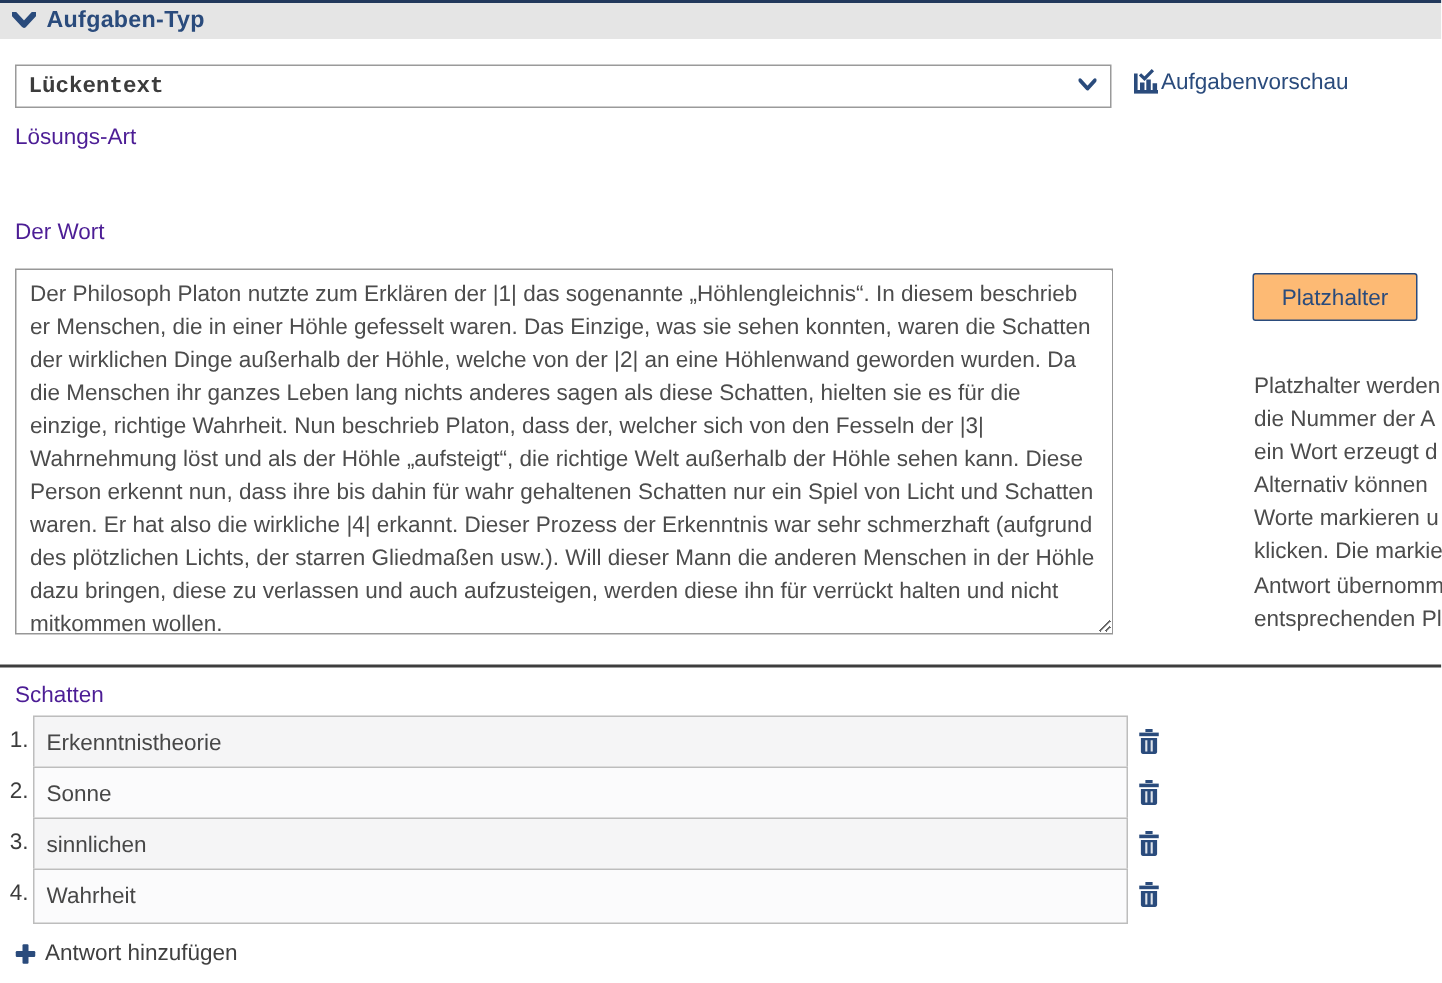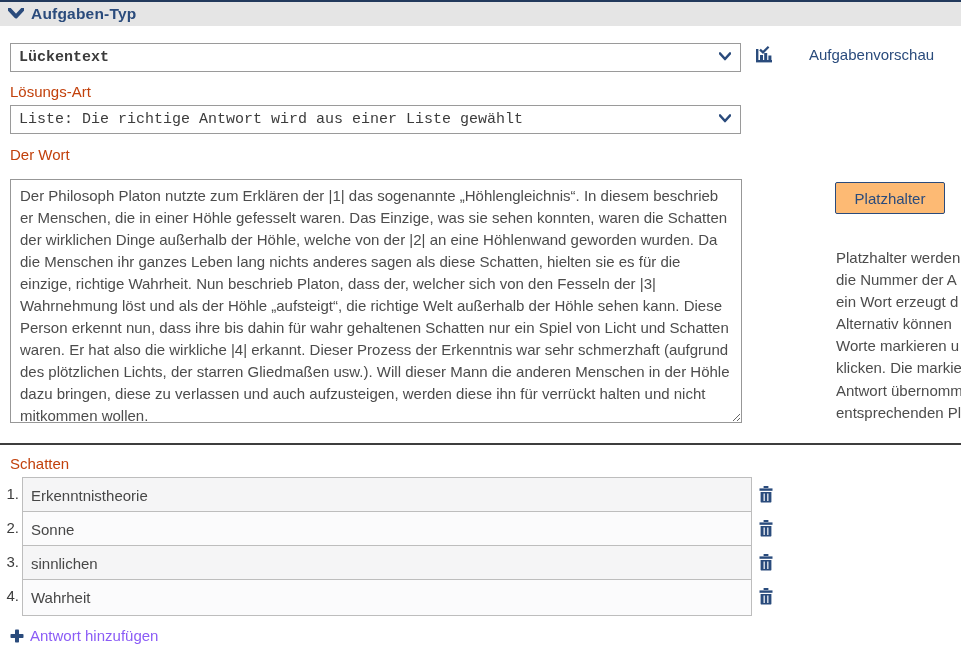--- a/index.html
+++ b/index.html
@@ -24,25 +24,25 @@
   .sel-wrap select {
     width:100%; height:100%; appearance:none; -webkit-appearance:none;
     border:1px solid #9a9a9a; border-radius:0; background:#fff;
     font-family:inherit; font-size:15px; color:#3c3c3c; padding:0 28px 0 8px;
     cursor:pointer; outline:none;
   }
   .sel-wrap.bold select { font-weight:bold; }
   .sel-wrap .sel-chev {
     position:absolute; right:10px; top:9px; width:12px; height:9px; pointer-events:none;
   }
-  .field-label { position:absolute; left:10px; font-size:15px; color:#c2410c; }
+  .field-label { position:absolute; left:10px; font-size:15px; color:#4c1d95; }
   
   .preview-link {
     position:absolute; left:755px; top:46px; display:flex; align-items:flex-start;
-    color:#2a4b7c; font-size:15px; text-decoration:none; cursor:pointer;gap:35px;
+    color:#2a4b7c; font-size:15px; text-decoration:none; cursor:pointer;
   }
   .preview-link .icon { width:18px; height:17px; margin-right:1px; }
   
   textarea.main-text {
     position:absolute; left:10px; top:179px; width:732px; height:244px;
     border:1px solid #979797; background:#fff; resize:both;
     font-family:inherit; font-size:15px; line-height:22px; color:#4c4c4c;
     padding:5px 10px 5px 9px; outline:none; overflow-y:scroll;
   }
   textarea.main-text::-webkit-scrollbar { width:12px; }
@@ -71,21 +71,21 @@
   }
   .answer-row input {
     position:absolute; left:22px; top:0; width:730px; height:37px;
     border:1px solid #bdbdbd; background:#fbfbfc; font-family:inherit;
     font-size:15px; color:#474747; padding:0 8px; outline:none;
   }
   .answer-row.shade input { background:#f5f5f6; }
   .answer-row .trash { position:absolute; left:759px; top:9px; width:14px; height:17px; cursor:pointer; }
   .add-answer {
     position:absolute; left:10px; top:627px; display:flex; align-items:center;
-    color:#8b5cf6; font-size:15px; text-decoration:none; cursor:pointer;
+    color:#404040; font-size:15px; text-decoration:none; cursor:pointer;
   }
   .add-answer .plus { width:14px; height:14px; margin-right:6px; }
 </style>
 </head>
 <body>
 
 <div id="screen">
 
   <div class="section-header">
     <svg class="chev" viewBox="0 0 16 12">
@@ -109,28 +109,20 @@
       <rect x="1" y="3" width="2.4" height="11" fill="#2a4b7c"></rect>
       <rect x="5" y="9" width="3" height="5" fill="#2a4b7c"></rect>
       <rect x="9.2" y="7" width="3" height="7" fill="#2a4b7c"></rect>
       <rect x="13.4" y="9.5" width="3" height="4.5" fill="#2a4b7c"></rect>
       <path d="M5 3.6 L8 6.4 L13.6 0.8" fill="none" stroke="#2a4b7c" stroke-width="2.2"></path>
     </svg>
     <span>Aufgabenvorschau</span>
   </a>
 
   <div class="field-label" style="top:83px;">Lösungs-Art</div>
-  <div class="sel-wrap" style="top:105px;">
-    <select>
-      <option>Liste: Die richtige Antwort wird aus einer Liste gewählt</option>
-    </select>
-    <svg class="sel-chev" viewBox="0 0 12 9">
-      <path d="M1 1.5 L6 7 L11 1.5" fill="none" stroke="#2a4b7c" stroke-width="2.6" stroke-linecap="round" stroke-linejoin="round"></path>
-    </svg>
-  </div>
 
   <div class="field-label" style="top:146px;">Der Wort</div>
   <textarea class="main-text" spellcheck="false" style="">Der Philosoph Platon nutzte zum Erklären der |1| das sogenannte „Höhlengleichnis“. In diesem beschrieb er Menschen, die in einer Höhle gefesselt waren. Das Einzige, was sie sehen konnten, waren die Schatten der wirklichen Dinge außerhalb der Höhle, welche von der |2| an eine Höhlenwand geworden wurden. Da die Menschen ihr ganzes Leben lang nichts anderes sagen als diese Schatten, hielten sie es für die einzige, richtige Wahrheit. Nun beschrieb Platon, dass der, welcher sich von den Fesseln der |3| Wahrnehmung löst und als der Höhle „aufsteigt“, die richtige Welt außerhalb der Höhle sehen kann. Diese Person erkennt nun, dass ihre bis dahin für wahr gehaltenen Schatten nur ein Spiel von Licht und Schatten waren. Er hat also die wirkliche |4| erkannt. Dieser Prozess der Erkenntnis war sehr schmerzhaft (aufgrund des plötzlichen Lichts, der starren Gliedmaßen usw.). Will dieser Mann die anderen Menschen in der Höhle dazu bringen, diese zu verlassen und auch aufzusteigen, werden diese ihn für verrückt halten und nicht mitkommen wollen.</textarea>
 
   <button class="placeholder-btn">Platzhalter</button>
   <div class="placeholder-desc">
     <div>Platzhalter werden</div>
     <div>die Nummer der A</div>
     <div>ein Wort erzeugt d</div>
     <div>Alternativ können</div>

